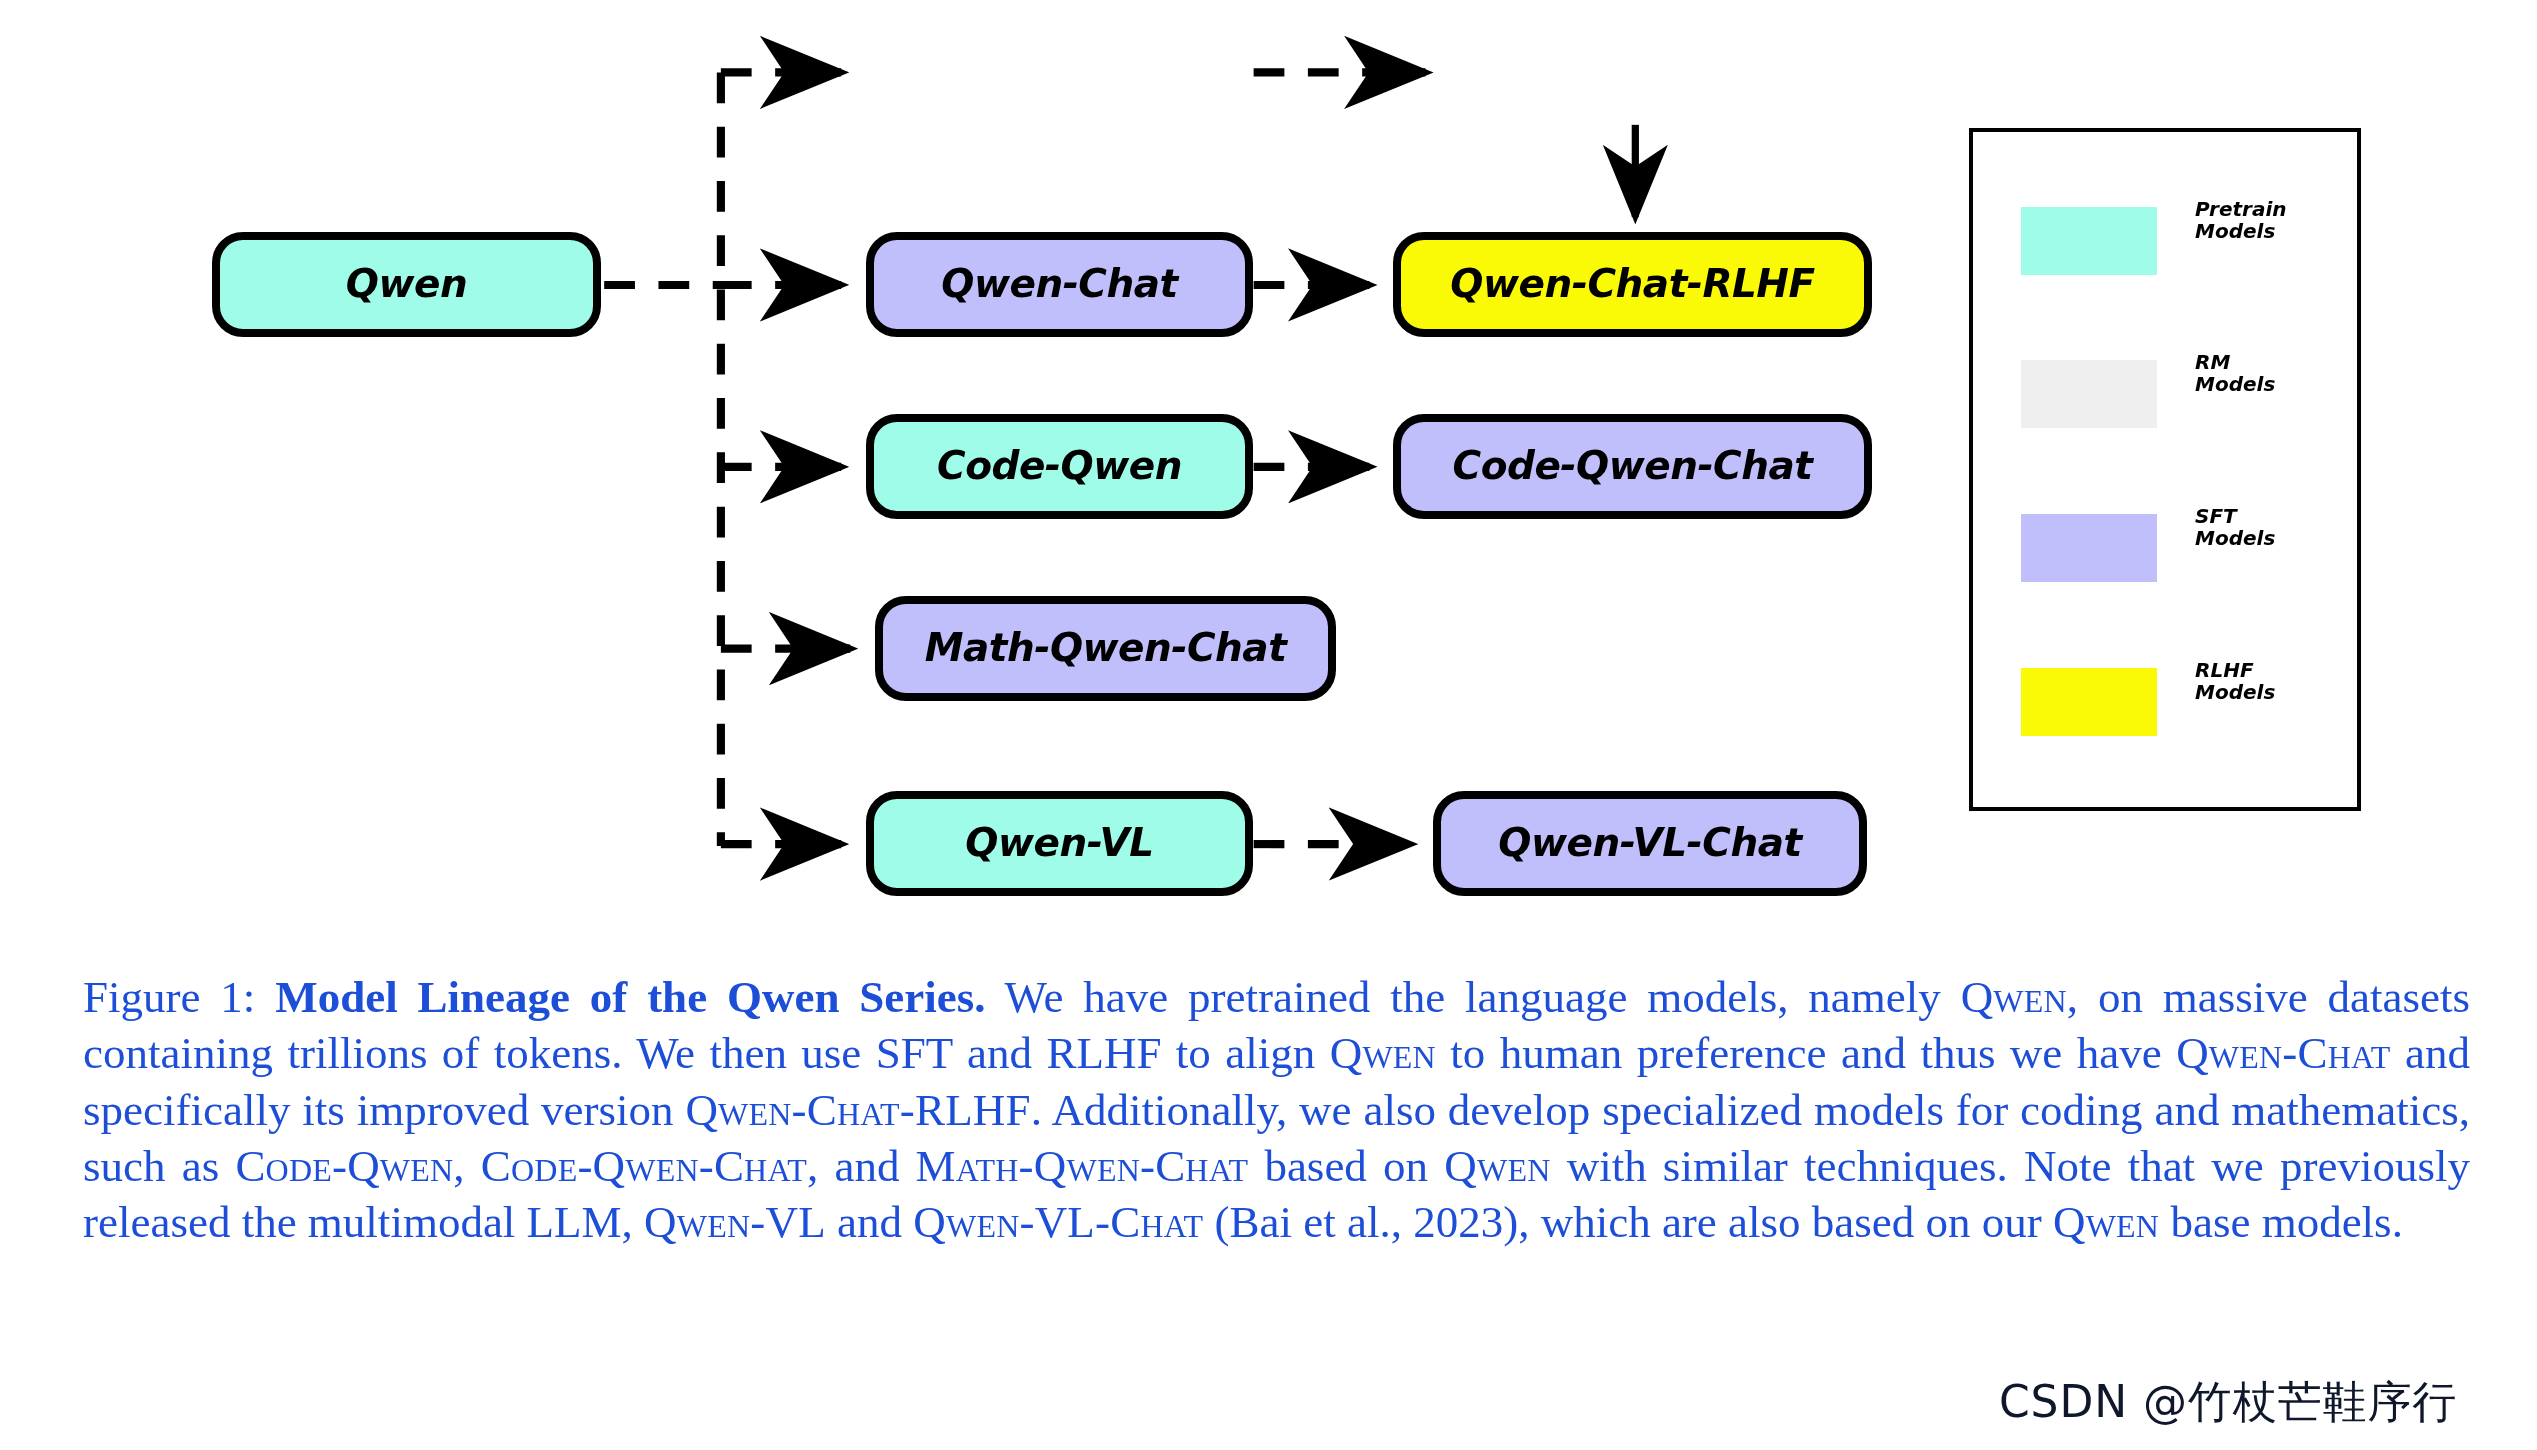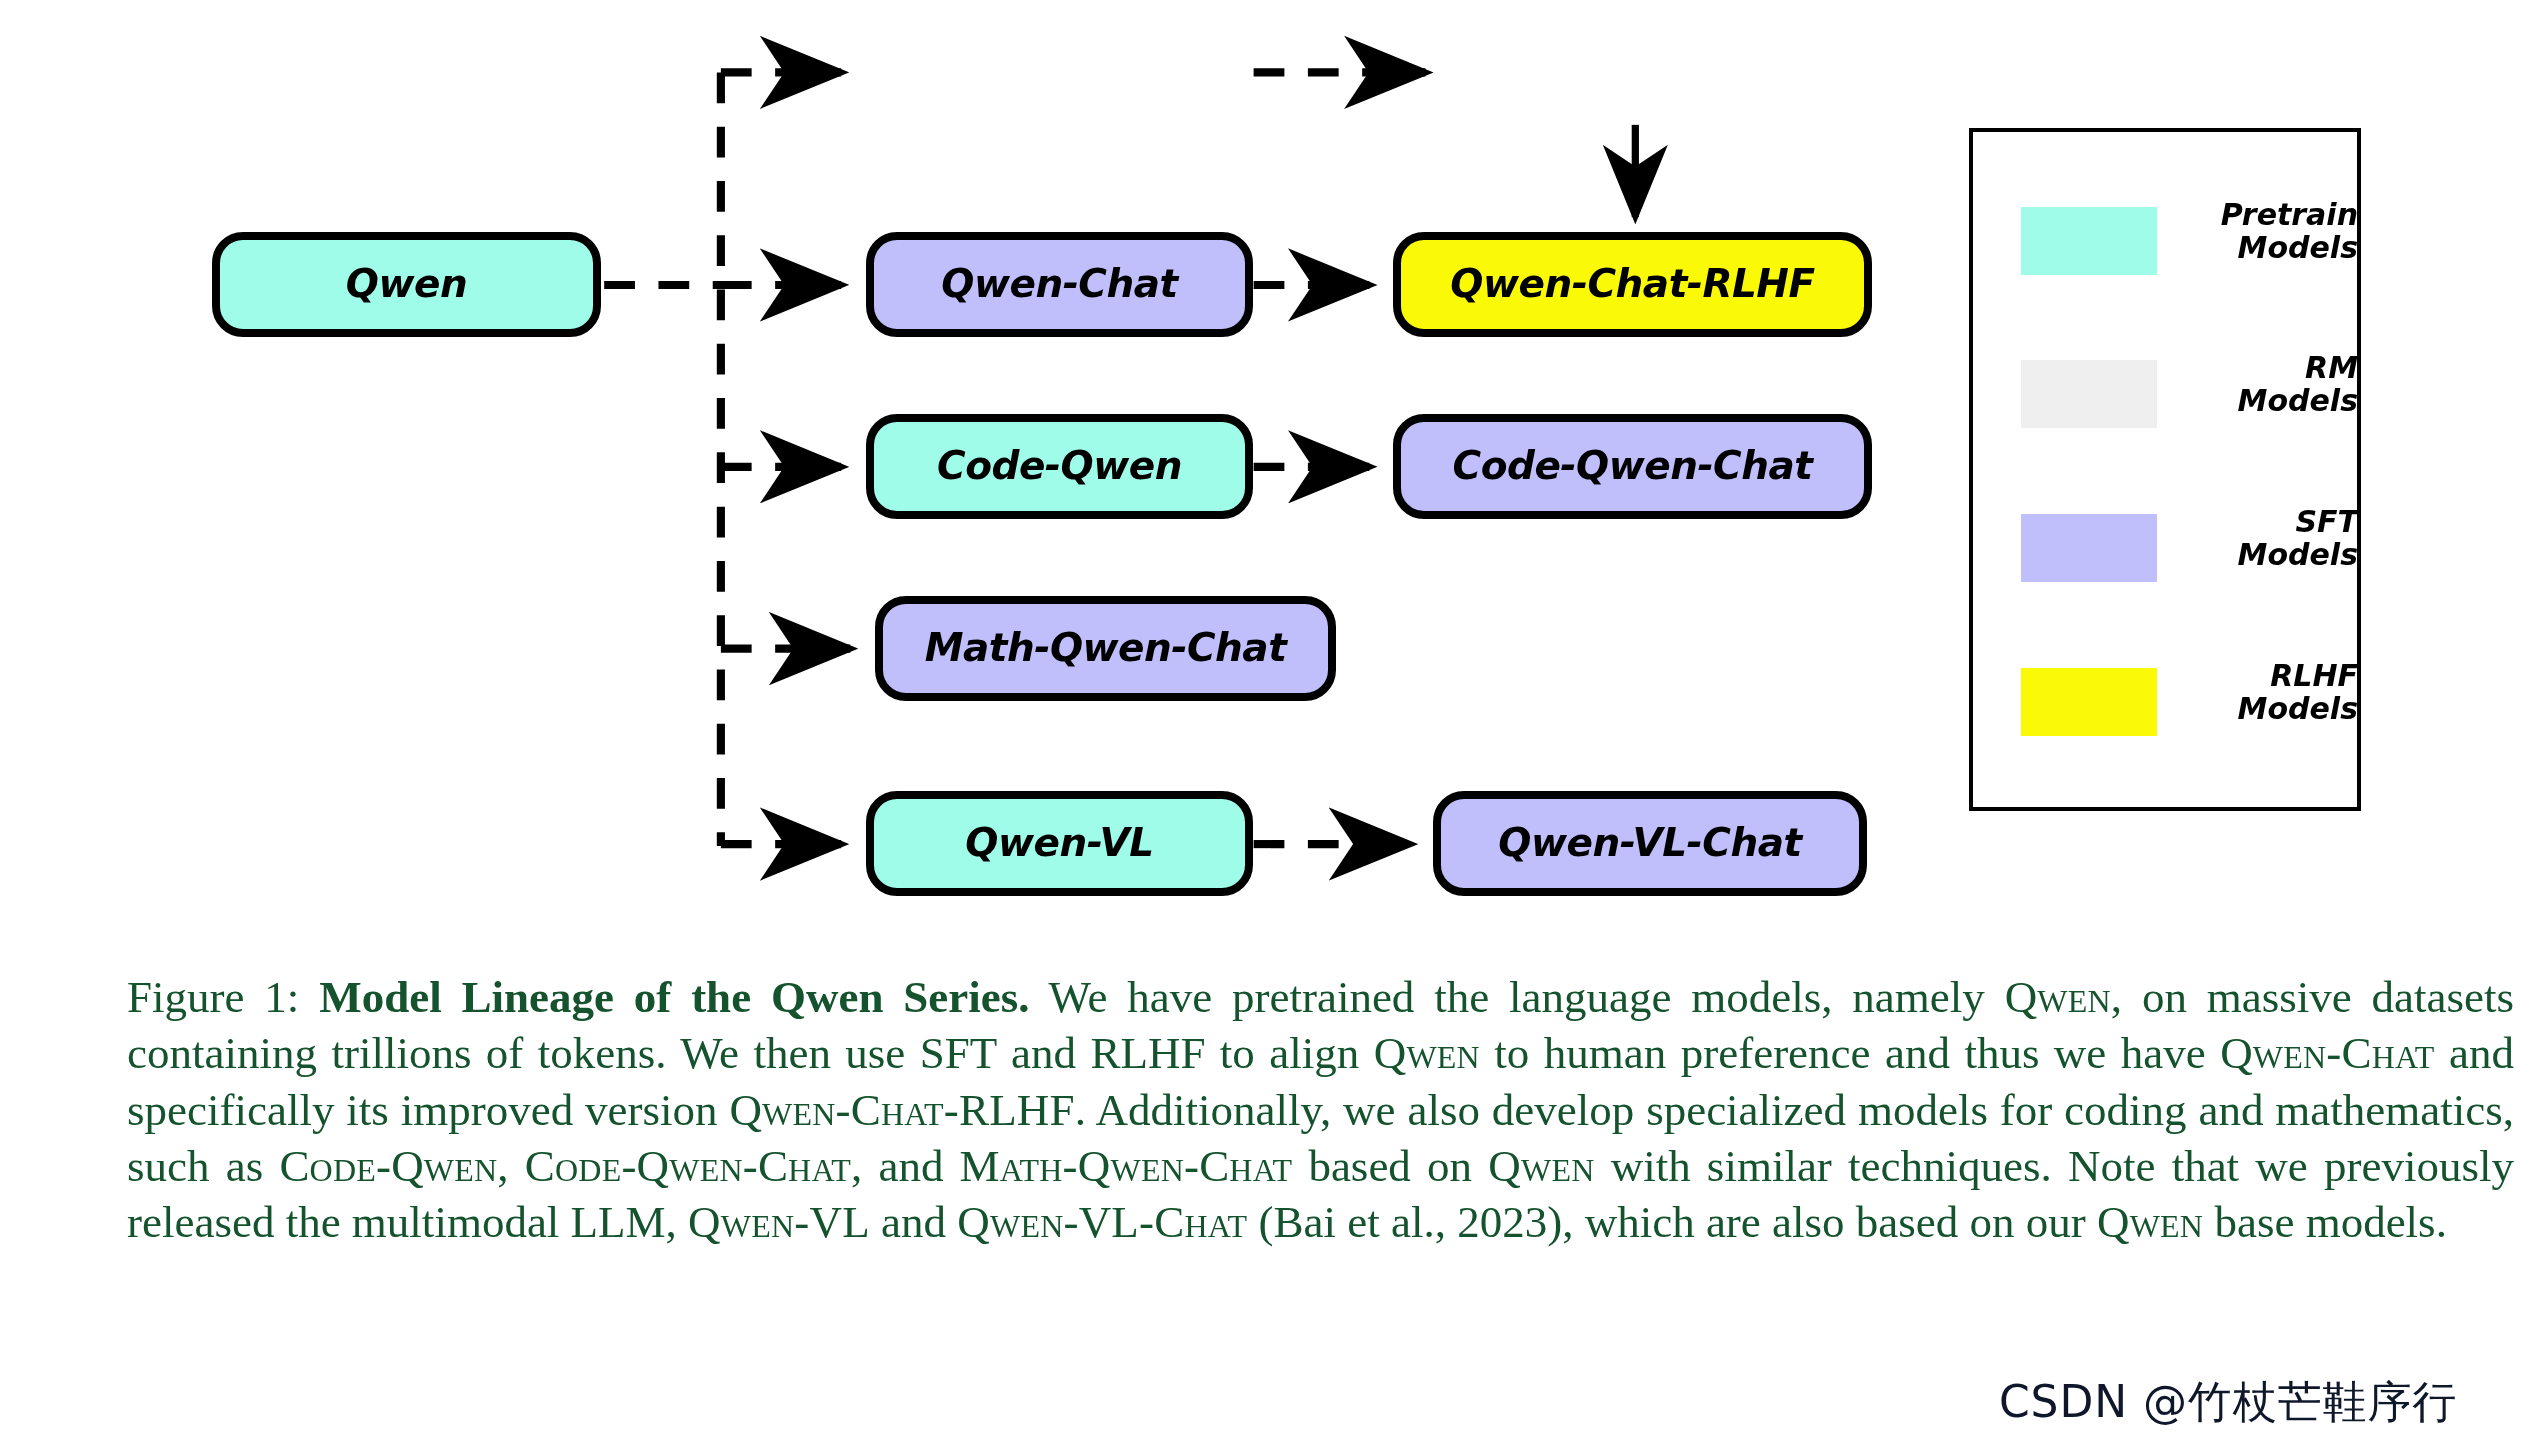--- a/index.html
+++ b/index.html
@@ -37,37 +37,36 @@
     position:absolute;
     left:1969px;top:128px;width:392px;height:683px;
     box-sizing:border-box;
     border:4.5px solid #000000;
     background:#ffffff;
   }
   .legend-row{position:absolute;left:0;width:100%;height:99px;}
   .legend-swatch{position:absolute;left:48px;top:3.6px;width:136px;height:68px;}
   .legend-text{
     position:absolute;left:222px;top:-5.4px;width:163px;
-    font-style:italic;font-weight:700;font-size:30px;line-height:1.12;
-    color:#000;text-align:right;
+    font-style:italic;font-weight:700;font-size:20px;line-height:1.12;
+    color:#000;text-align:left;
   }
   .sw-pretrain{background:#9FFCE8;}
   .sw-rm{background:#EFEFEF;}
   .sw-sft{background:#C0BFFC;}
   .sw-rlhf{background:#FAFA07;}
 
   
   #caption{
     position:absolute;left:83px;top:969px;width:2387px;
     font-family:"Liberation Serif", serif;
     font-size:45px;line-height:1.25;
-    color:#14532d;
+    color:#1d4ed8;
     text-align:justify;
     text-justify:inter-word;
-    margin-left:44px;
   }
   #caption b{font-weight:700;}
   .sc{font-variant:small-caps;letter-spacing:0.2px;}
 
   
   #watermark{
     position:absolute;left:1999px;top:1373px;
     font-family:"DejaVu Sans", sans-serif;
     font-size:44px;color:#0f172a;white-space:nowrap;
     letter-spacing:0.9px;

